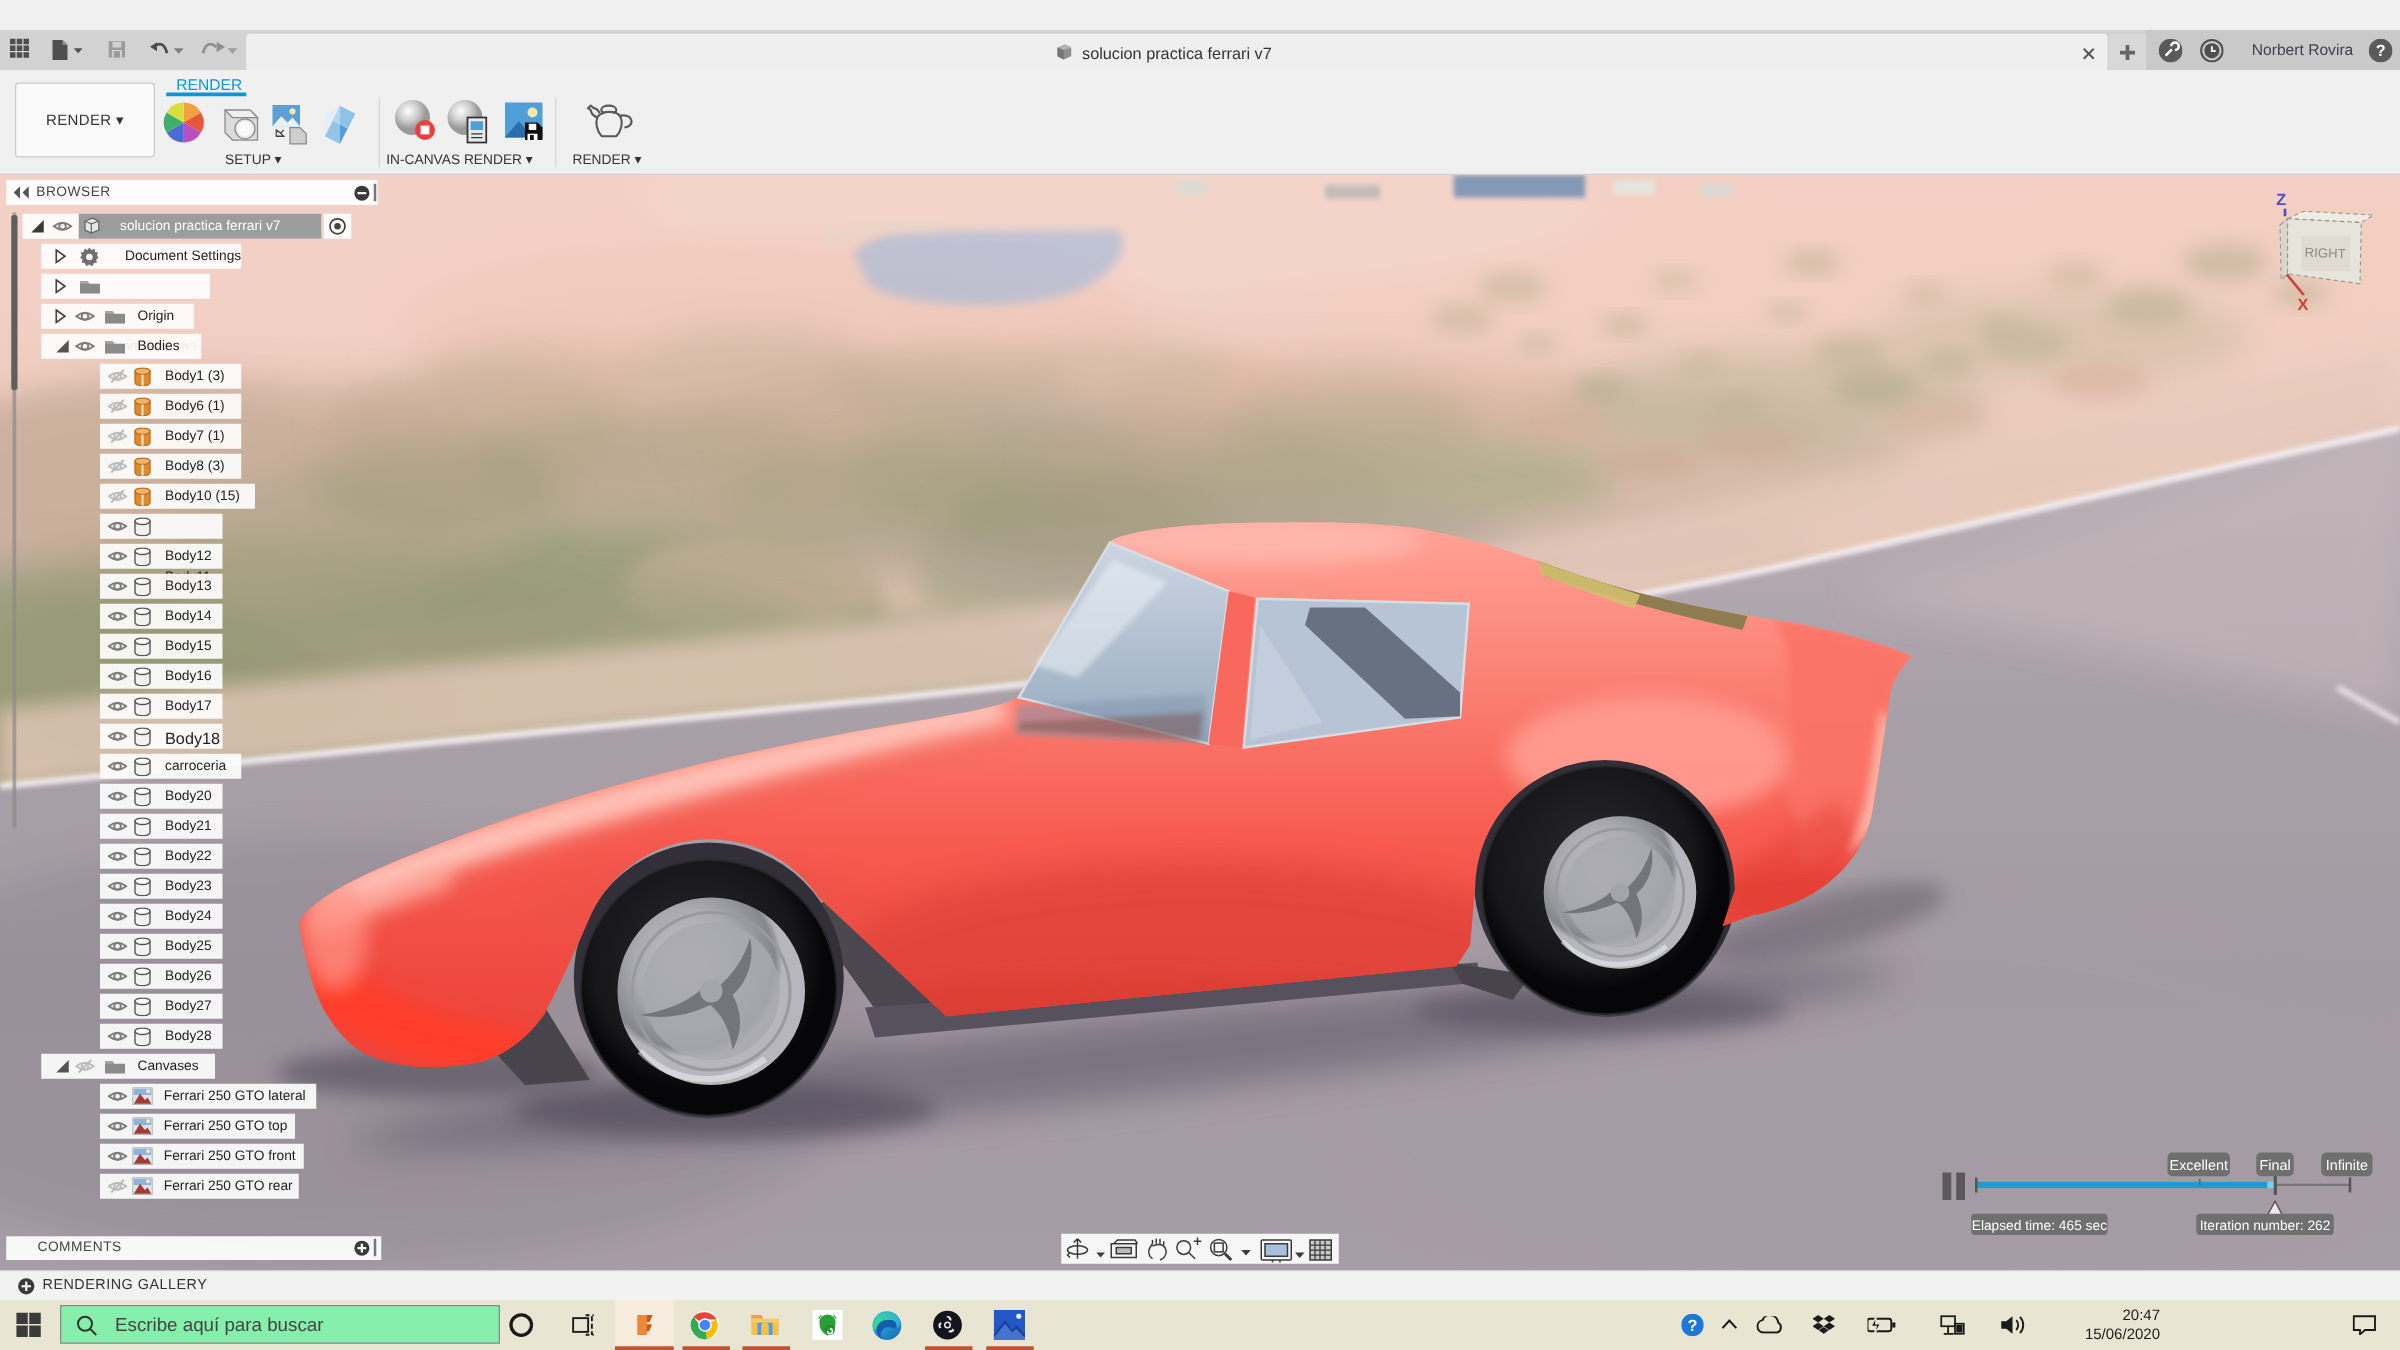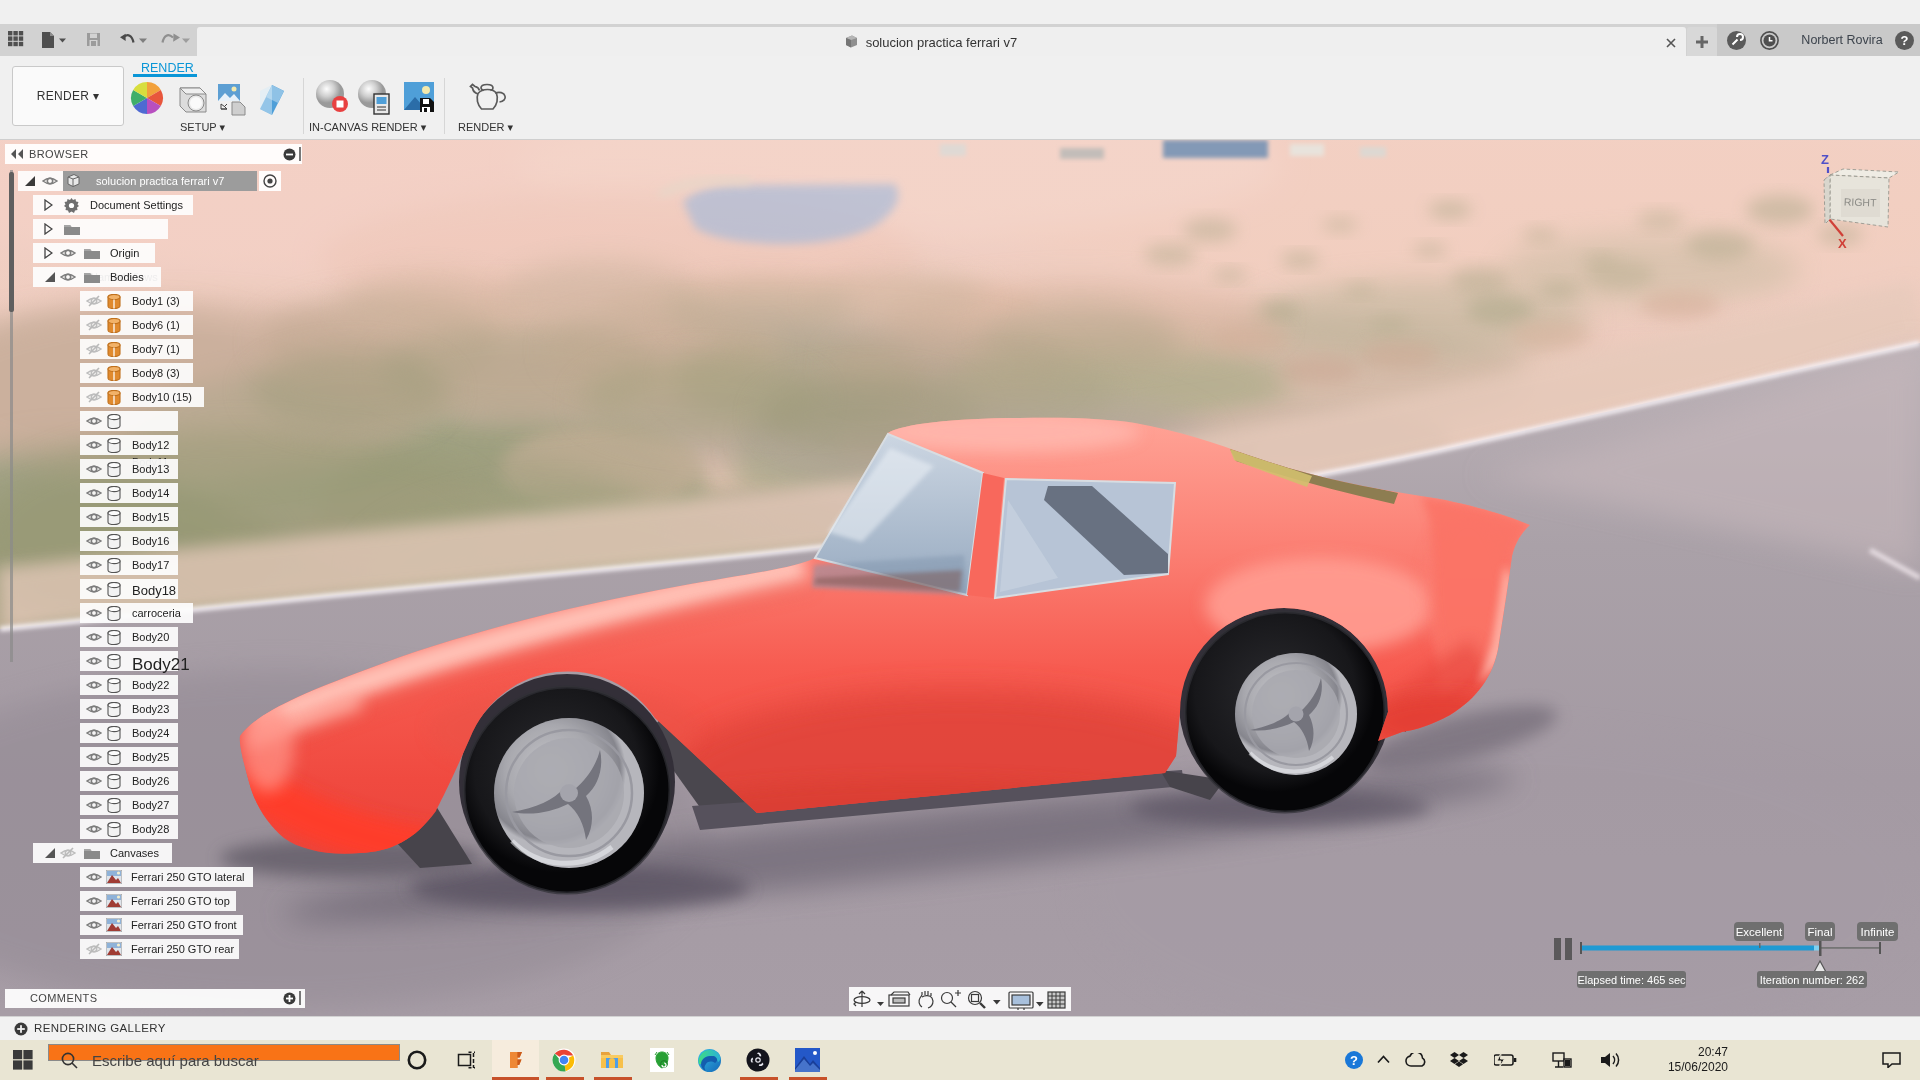--- a/index.html
+++ b/index.html
@@ -22,21 +22,21 @@
   .grplbl{position:absolute;top:65px;font-size:11px;color:#333;white-space:nowrap;}
   .rdivider{position:absolute;top:22px;width:1px;height:56px;background:#d6d6d6;}
   
   #canvas{position:absolute;left:0;top:140px;width:1920px;height:876px;overflow:hidden;}
   
   .brow{position:absolute;height:20px;background:rgba(253,253,253,0.93);}
   
   #gallery{position:absolute;left:0;top:1016px;width:1920px;height:24px;background:#f2f2f2;border-top:1px solid #d2d2d2;box-sizing:border-box;}
   #gallery .txt{position:absolute;left:34px;top:5px;font-size:11.5px;color:#333;letter-spacing:.4px;text-align:center;}
   #taskbar{position:absolute;left:0;top:1040px;width:1920px;height:40px;background:#e9e5d3;}
-  #search{position:absolute;left:48px;top:4px;width:352px;height:17px;background:#f97316;border:1px solid #8a8a8a;box-sizing:border-box;}
+  #search{position:absolute;left:48px;top:4px;width:352px;height:31px;background:#86efac;border:1px solid #8a8a8a;box-sizing:border-box;}
   #search span{position:absolute;left:43px;top:7px;font-size:15px;color:#444;}
 </style>
 </head>
 <body>
 <div id="app">
   <div id="canvas">
   <svg id="scene" width="1920" height="876" viewBox="0 0 1920 876">
     <defs>
       <linearGradient id="bgg" x1="0" y1="0" x2="0" y2="1">
         <stop offset="0" stop-color="#f2d2c8"></stop>
@@ -327,21 +327,21 @@
           <circle cx="7" cy="7" r="2.6" fill="#444"></circle>
         </svg>
   <div class="brow" style="left:33px;top:55px;width:160px;"></div>
         <svg class="abs" style="left:44px;top:59px" width="9" height="12" viewBox="0 0 9 12">
           <path d="M1 1 L8 6 L1 11 Z" fill="none" stroke="#444" stroke-width="1.3"></path>
         </svg>
         <svg class="abs" style="left:64px;top:58px" width="15" height="15" viewBox="0 0 15 15">
           <path d="M7.5 0 L9 2 L11.5 1 L12 3.5 L14.5 4 L13.5 6.5 L15 8 L13 9.5 L13.5 12 L11 12.5 L10 15 L7.5 13.5 L5 15 L4 12.5 L1.5 12 L2 9.5 L0 8 L1.5 6.5 L0.5 4 L3 3.5 L3.5 1 L6 2 Z" fill="#6f6f6f"></path>
           <circle cx="7.5" cy="7.5" r="2.6" fill="#fff"></circle>
         </svg>
-        <div class="abs" style="left:90px;top:59px;font-size:11px;color:#222;white-space:nowrap;text-align:center;">Document Settings</div>
+        <div class="abs" style="left:100px;top:59px;font-size:11px;color:#222;white-space:nowrap;text-align:center;">Document Settings</div>
   <div class="brow" style="left:33px;top:79px;width:135px;"></div>
         <svg class="abs" style="left:44px;top:83px" width="9" height="12" viewBox="0 0 9 12">
           <path d="M1 1 L8 6 L1 11 Z" fill="none" stroke="#444" stroke-width="1.3"></path>
         </svg>
         <svg class="abs" style="left:64px;top:83px" width="16" height="12" viewBox="0 0 16 12">
           <path d="M0 2 h6 l1.5 2 H16 v8 H0 Z" fill="#8a8a8a"></path>
           <path d="M0 2 h6 l1.5 2 H0 Z" fill="#a5a5a5"></path>
         </svg>
         <div class="abs" style="left:90px;top:83px;font-size:11px;color:#222;white-space:nowrap;margin-top:48px;">Named Views</div>
   <div class="brow" style="left:33px;top:103px;width:122px;"></div>
@@ -532,21 +532,21 @@
         <div class="abs" style="left:132px;top:491px;font-size:11px;color:#222;white-space:nowrap;">Body20</div>
   <div class="brow" style="left:80px;top:511px;width:98px;"></div>
         <svg class="abs" style="left:86px;top:515px" width="16" height="12" viewBox="0 0 16 12">
           <path d="M1 6 Q8 0.5 15 6 Q8 11.5 1 6 Z" fill="none" stroke="#7d7d7d" stroke-width="1.5"></path>
           <circle cx="8" cy="6" r="2.7" fill="none" stroke="#7d7d7d" stroke-width="1.6"></circle>
         </svg>
         <svg class="abs" style="left:106px;top:514px" width="16" height="15" viewBox="0 0 16 15">
           <path d="M2 3 v9 a6 2.6 0 0 0 12 0 v-9 Z" fill="#f2f2f2" stroke="#555" stroke-width="1.1"></path>
           <ellipse cx="8" cy="3" rx="6" ry="2.6" fill="#fcfcfc" stroke="#555" stroke-width="1.1"></ellipse>
         </svg>
-        <div class="abs" style="left:132px;top:515px;font-size:17px;color:#222;white-space:nowrap;">Body21</div>
+        <div class="abs" style="left:132px;top:515px;font-size:11px;color:#222;white-space:nowrap;">Body21</div>
   <div class="brow" style="left:80px;top:535px;width:98px;"></div>
         <svg class="abs" style="left:86px;top:539px" width="16" height="12" viewBox="0 0 16 12">
           <path d="M1 6 Q8 0.5 15 6 Q8 11.5 1 6 Z" fill="none" stroke="#7d7d7d" stroke-width="1.5"></path>
           <circle cx="8" cy="6" r="2.7" fill="none" stroke="#7d7d7d" stroke-width="1.6"></circle>
         </svg>
         <svg class="abs" style="left:106px;top:538px" width="16" height="15" viewBox="0 0 16 15">
           <path d="M2 3 v9 a6 2.6 0 0 0 12 0 v-9 Z" fill="#f2f2f2" stroke="#555" stroke-width="1.1"></path>
           <ellipse cx="8" cy="3" rx="6" ry="2.6" fill="#fcfcfc" stroke="#555" stroke-width="1.1"></ellipse>
         </svg>
         <div class="abs" style="left:132px;top:539px;font-size:11px;color:#222;white-space:nowrap;">Body22</div>

